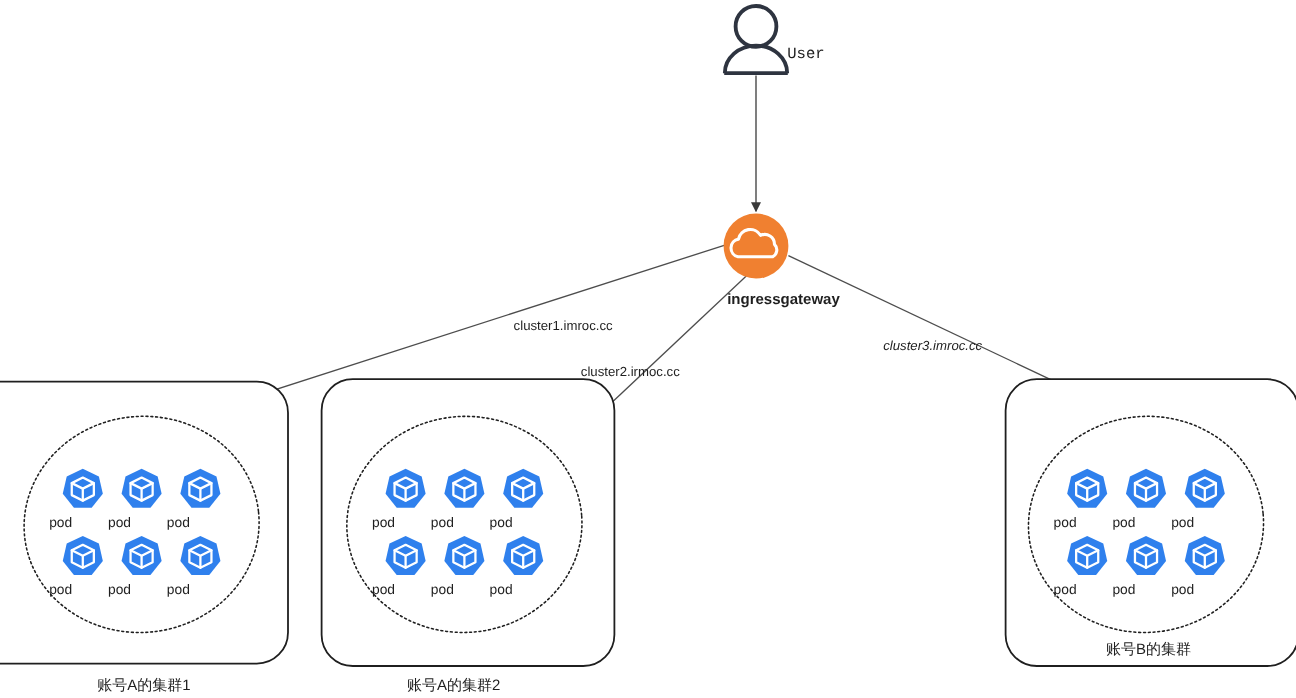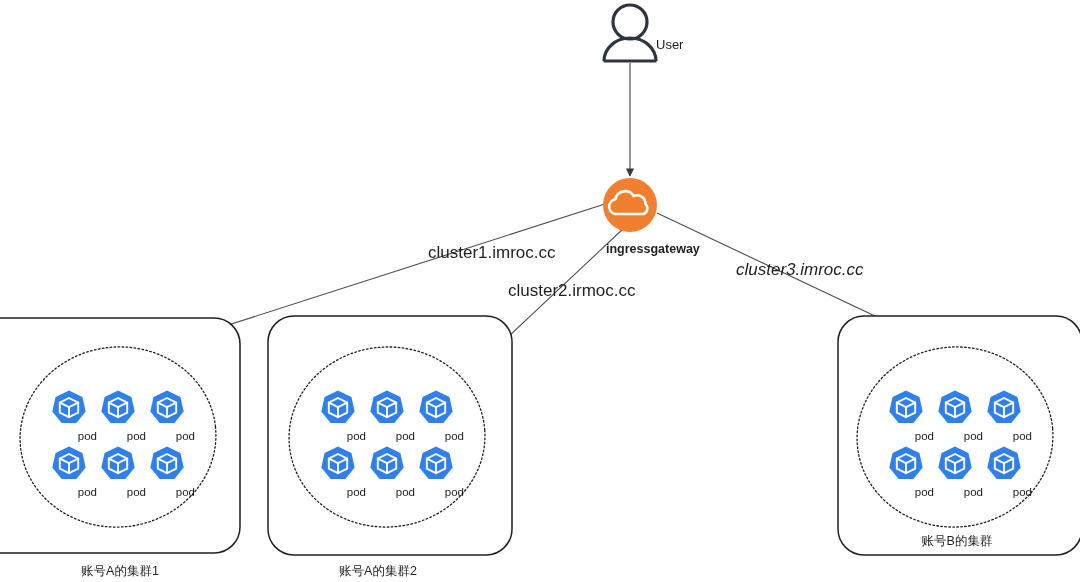--- a/index.html
+++ b/index.html
@@ -34,40 +34,41 @@
     line-height: 1;
   }
   .txt-user {
     font-size: 13px;
   }
   .txt-gw {
     font-size: 12.5px;
     font-weight: bold;
   }
   .txt-link {
-    font-size: 17px;
+    font-size: 11px;
+    margin-top: 23px;
   }
   .txt-cluster {
     font-size: 12.5px;
     text-align: center;
   }
   .pod {
     position: absolute;
     width: 40px;
     height: 40px;
   }
   .pod-wrap {
     position: absolute;
     width: 56px;
     text-align: center;
   }
   .podcaption {
     position: absolute;
     width: 56px;
-    text-align: right;
+    text-align: left;
     font-size: 11.5px;
     color: #1f1f1f;
   }
 </style>
 </head>
 <body>
 
 <div id="canvas">
 
   <svg class="layer" viewBox="0 0 1080 582">
@@ -110,27 +111,27 @@
       <rect x="268" y="316" width="244" height="239" rx="26" ry="26" fill="#ffffff" stroke="#1f1f1f" stroke-width="1.5"></rect>
       <ellipse cx="387" cy="437" rx="98" ry="90" fill="none" stroke="#1f1f1f" stroke-width="1.3" stroke-dasharray="1.6 2.4" stroke-linecap="round" transform="rotate(-4 387 437)"></ellipse>
     </g>
 
     <g>
       <rect x="838" y="316" width="244" height="239" rx="26" ry="26" fill="#ffffff" stroke="#1f1f1f" stroke-width="1.5"></rect>
       <ellipse cx="955" cy="437" rx="98" ry="90" fill="none" stroke="#1f1f1f" stroke-width="1.3" stroke-dasharray="1.6 2.4" stroke-linecap="round" transform="rotate(-5 955 437)"></ellipse>
     </g>
   </svg>
 
-  <div class="txt txt-user" style="left:656px; top:38px;">User</div>
+  <div class="txt txt-user" style="left:656px; top:38px;font-family:Liberation Mono, monospace;">User</div>
 
   <div class="txt txt-gw" style="left:606px; top:243px;">ingressgateway</div>
 
   <div class="txt txt-link" style="left:428px; top:244px;">cluster1.imroc.cc</div>
 
-  <div class="txt txt-link" style="left:508px; top:282px;">cluster2.irmoc.cc</div>
+  <div class="txt txt-link" style="left:484px; top:282px;">cluster2.irmoc.cc</div>
 
   <div class="txt txt-link" style="left:736px; top:261px;font-style:italic;">cluster3.imroc.cc</div>
 
   <div class="txt txt-cluster" style="left:60px; top:565px; width:120px;text-align:center;">账号A的集群1</div>
 
   <div class="txt txt-cluster" style="left:318px; top:565px; width:120px;">账号A的集群2</div>
 
   <div class="txt txt-cluster" style="left:897px; top:535px; width:120px;">账号B的集群</div>
 
   <div id="pods-root">

